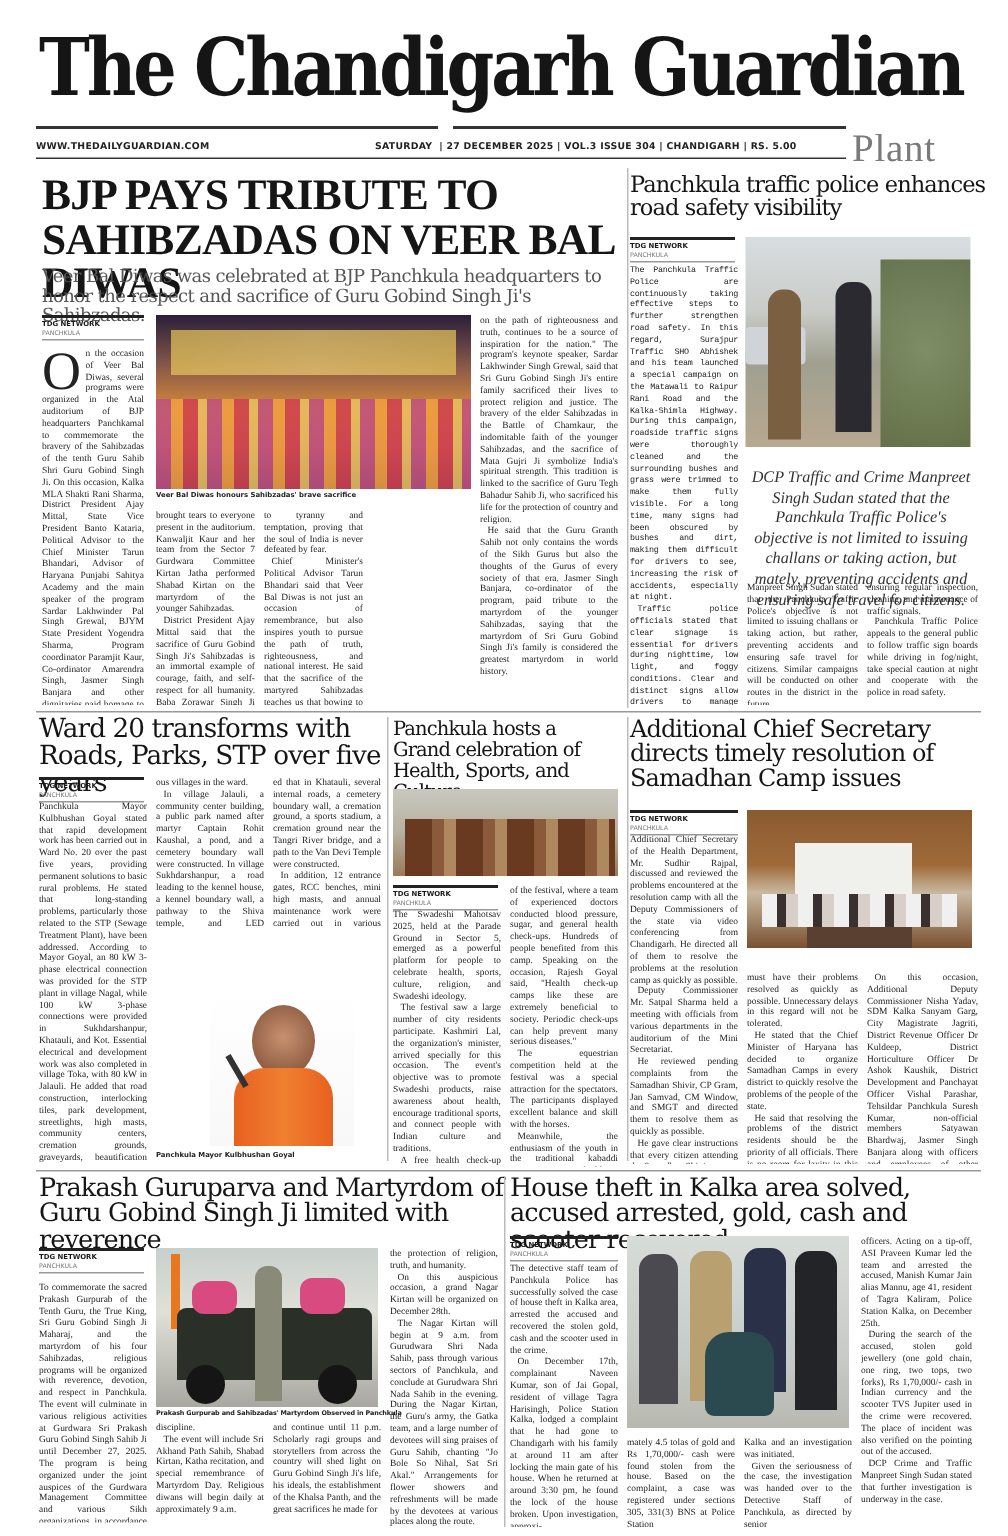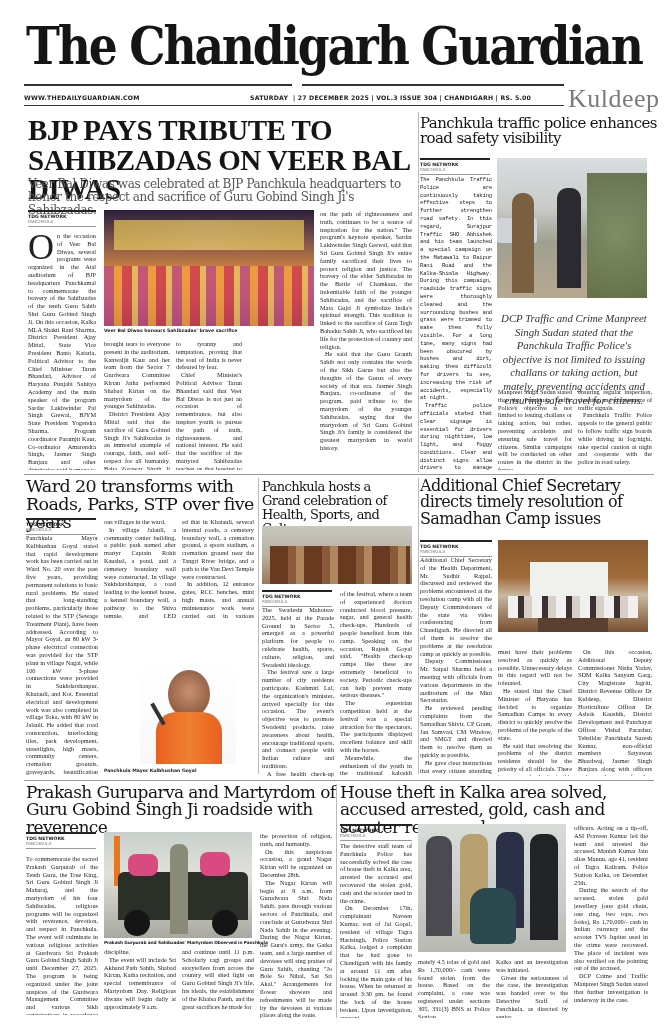--- a/index.html
+++ b/index.html
@@ -25,21 +25,21 @@
 .vrule{background:#bbb;width:1px}
 </style>
 </head>
 <body>
 
 <div class="abs mast">The Chandigarh Guardian</div>
 <div class="abs rule" style="left:24px;top:84px;width:268px;height:2px"></div>
 <div class="abs rule" style="left:302px;top:84px;width:262px;height:2px"></div>
 <div class="abs dateline" style="left:24px;top:94px">WWW.THEDAILYGUARDIAN.COM</div>
 <div class="abs dateline" style="left:250px;top:94px;white-space:pre">SATURDAY  | 27 DECEMBER 2025 | VOL.3 ISSUE 304 | CHANDIGARH | RS. 5.00</div>
-<div class="abs review" style="left:568px;top:84px">Kuldeep</div>
+<div class="abs review" style="left:568px;top:84px">Plant</div>
 <div class="abs rule" style="left:24px;top:105px;width:540px;height:1px"></div>
 
 <div class="abs h-sans" style="left:28px;top:116px;width:400px;font-size:29px">BJP PAYS TRIBUTE TO SAHIBZADAS ON VEER BAL DIWAS</div>
 <div class="abs deck" style="left:28px;top:178px;width:390px;font-size:12px">Veer Bal Diwas was celebrated at BJP Panchkula headquarters to honor the respect and sacrifice of Guru Gobind Singh Ji's Sahibzadas.</div>
 
 <div class="abs byline" style="left:28px;top:210px;width:68px">
   <span class="n">TDG NETWORK</span>
   <span class="p">PANCHKULA</span>
 </div>
 <div class="abs body" style="left:28px;top:232px;width:68px;height:238px;overflow:hidden">
@@ -165,21 +165,21 @@
   <p class="first">must have their problems resolved as quickly as possible. Unnecessary delays in this regard will not be tolerated.</p>
   <p>He stated that the Chief Minister of Haryana has decided to organize Samadhan Camps in every district to quickly resolve the problems of the people of the state.</p>
   <p>He said that resolving the problems of the district residents should be the priority of all officials. There is no room for laxity in this matter.</p>
 </div>
 <div class="abs body" style="left:578px;top:648px;width:74px;height:128px;overflow:hidden">
   <p>On this occasion, Additional Deputy Commissioner Nisha Yadav, SDM Kalka Sanyam Garg, City Magistrate Jagriti, District Revenue Officer Dr Kuldeep, District Horticulture Officer Dr Ashok Kaushik, District Development and Panchayat Officer Vishal Parashar, Tehsildar Panchkula Suresh Kumar, non-official members Satyawan Bhardwaj, Jasmer Singh Banjara along with officers and employees of other related departments were present.</p>
 </div>
 
 <div class="abs rule" style="left:24px;top:780px;width:630px;background:#999"></div>
 
-<div class="abs h-serif" style="left:26px;top:784px;width:310px;font-size:17px">Prakash Guruparva and Martyrdom of Guru Gobind Singh Ji roadside with reverence</div>
+<div class="abs h-serif" style="left:26px;top:784px;width:310px;font-size:17px">Prakash Guruparva and Martyrdom of Guru Gobind Singh Ji limited with reverence</div>
 <div class="abs byline" style="left:26px;top:832px;width:70px">
   <span class="n">TDG NETWORK</span>
   <span class="p">PANCHKULA</span>
 </div>
 <div class="abs body" style="left:26px;top:855px;width:72px;height:160px;overflow:hidden">
   <p class="first">To commemorate the sacred Prakash Gurpurab of the Tenth Guru, the True King, Sri Guru Gobind Singh Ji Maharaj, and the martyrdom of his four Sahibzadas, religious programs will be organized with reverence, devotion, and respect in Panchkula. The event will culminate in various religious activities at Gurdwara Sri Prakash Guru Gobind Singh Sahib Ji until December 27, 2025. The program is being organized under the joint auspices of the Gurdwara Management Committee and various Sikh organizations, in accordance with the full Gurus decorum and</p>
 </div>
 <div class="abs photo" style="left:104px;top:832px;width:148px;height:106px;background:linear-gradient(180deg,#c8d0cc 0%,#e0e0d8 40%,#a8a8a0 100%)">
   <div style="position:absolute;left:10px;top:4px;width:6px;height:50px;background:#e87820"></div>
   <div style="position:absolute;left:14px;top:40px;width:130px;height:48px;background:#2a3028;border-radius:6px 6px 0 0"></div>

